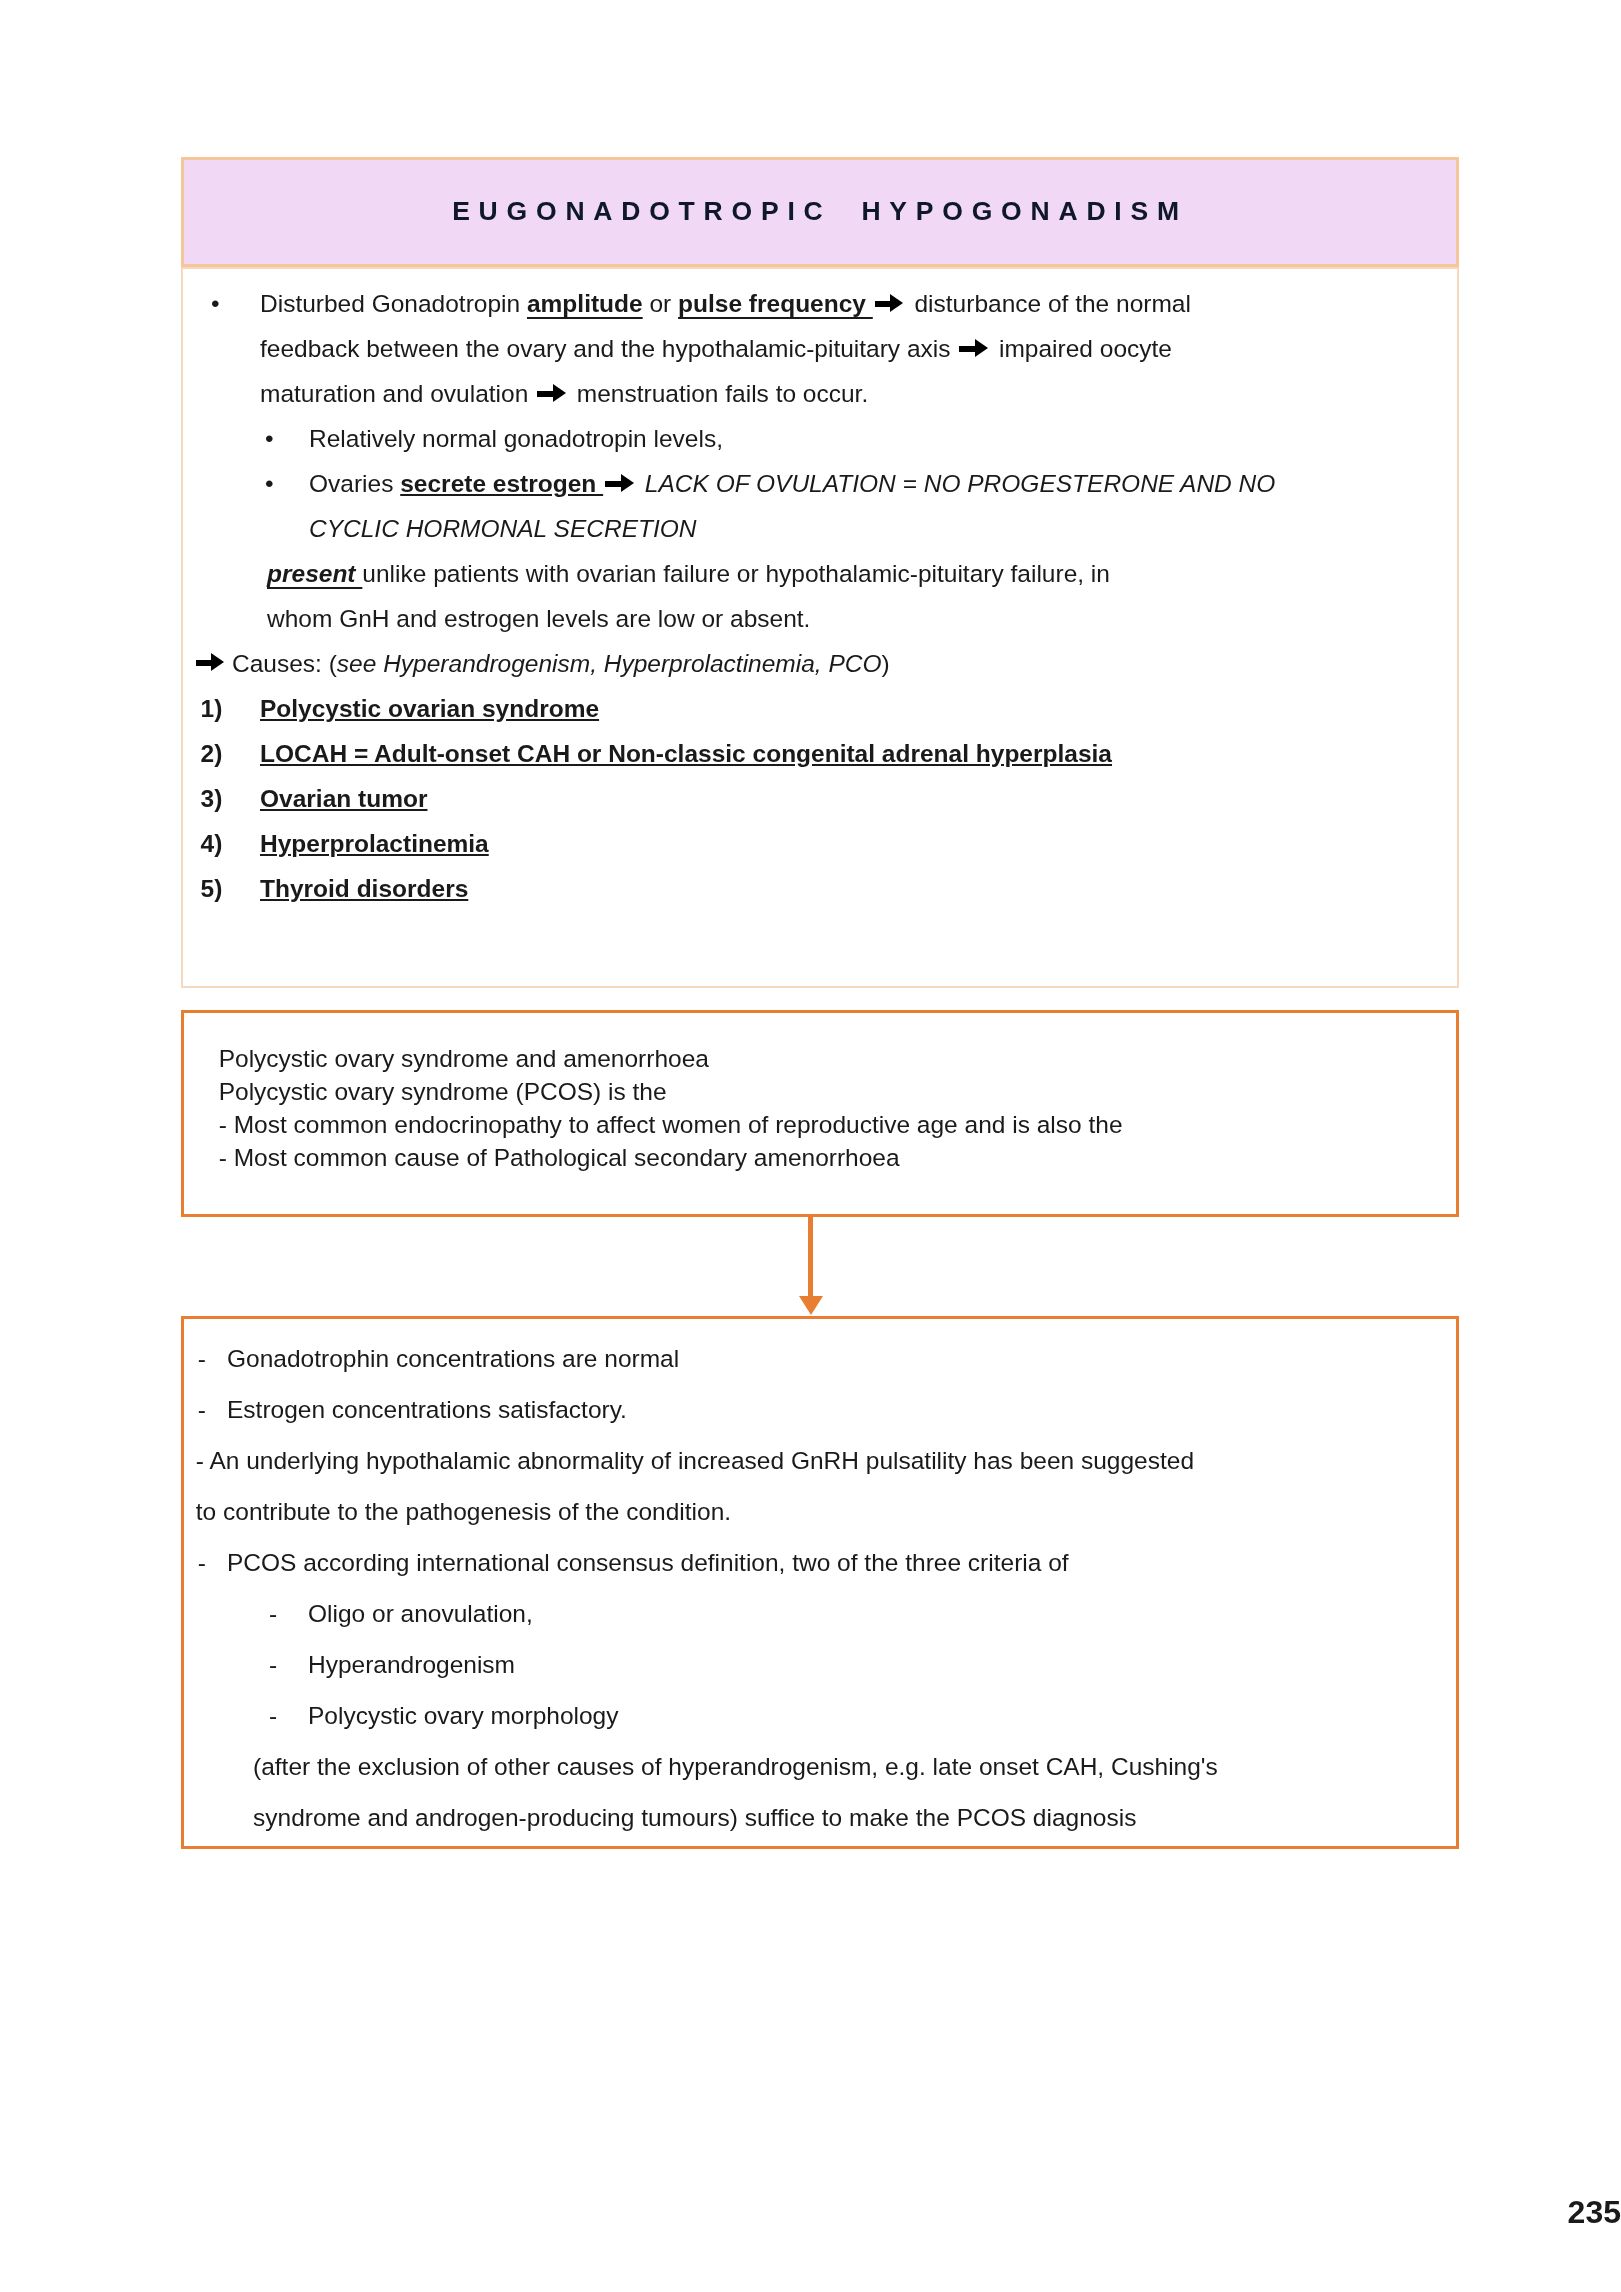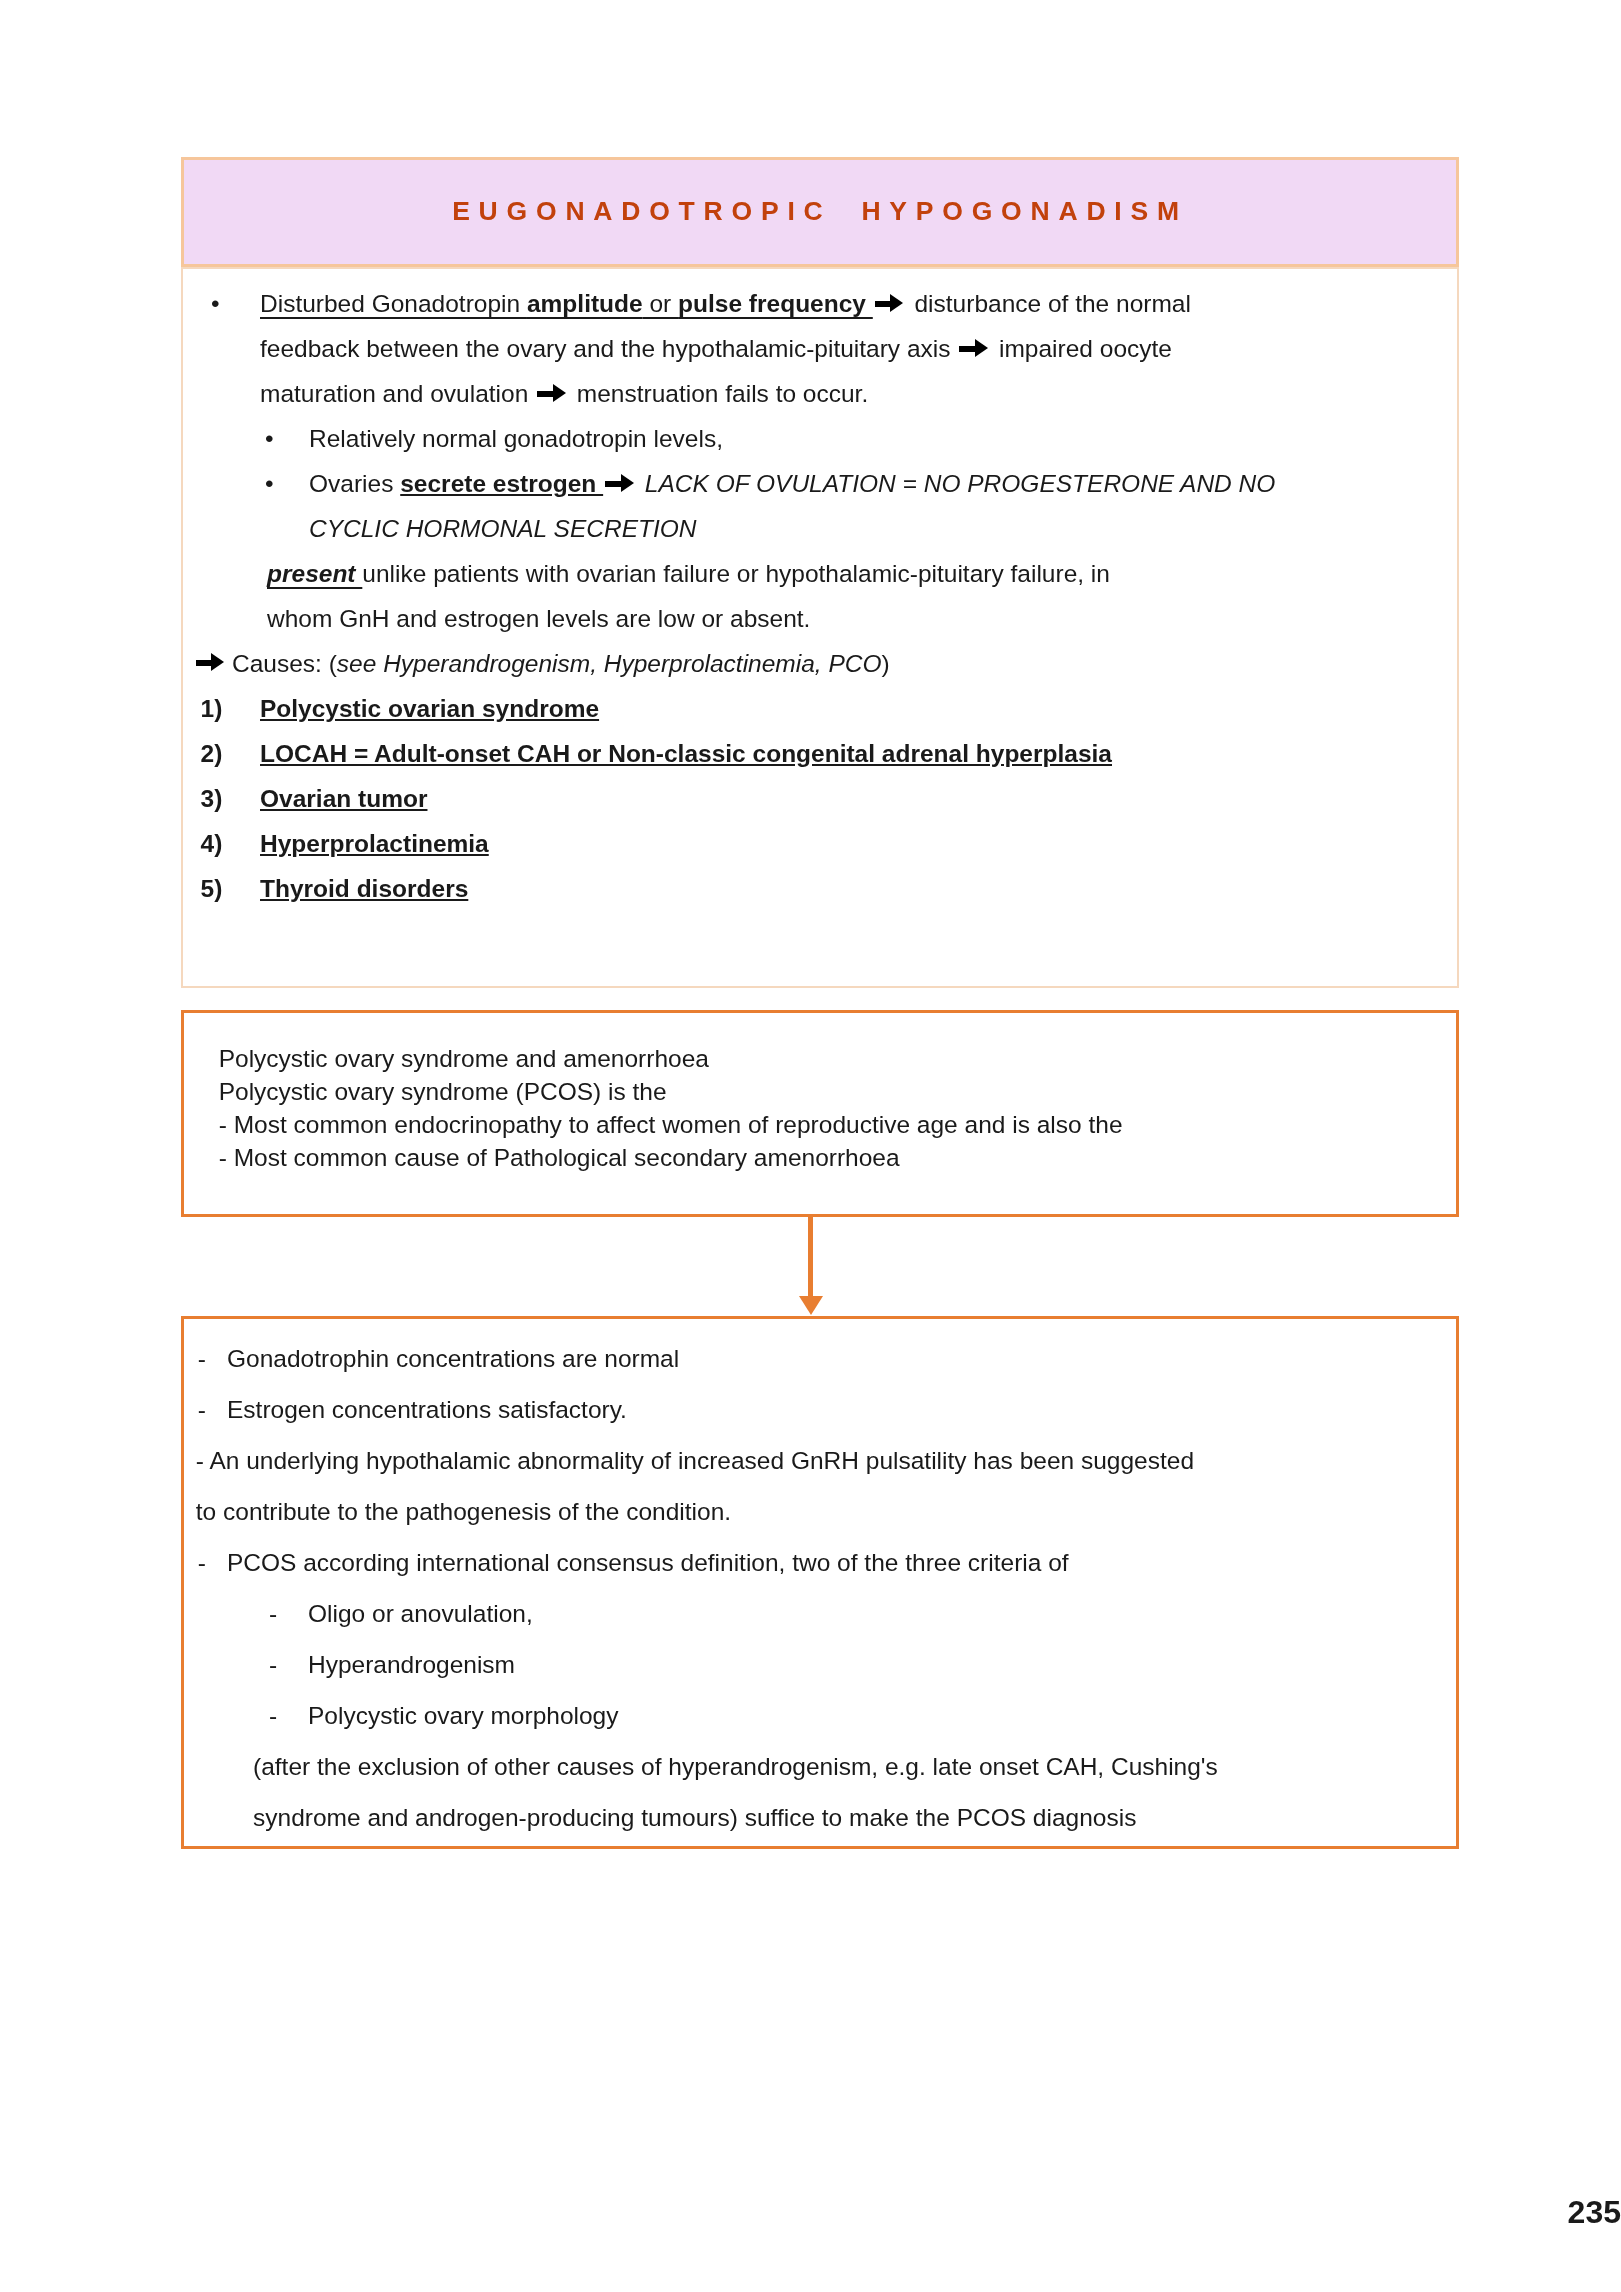--- a/index.html
+++ b/index.html
@@ -7,21 +7,21 @@
     --peach_border:#F6C69B;
     --box1_border:#F5D8BE;
     --title_fill:#F1D9F5;
     --text_color:#1a1a1a;
   }
   html,body{margin:0;padding:0;background:#ffffff;}
   .page{position:relative;width:1621px;height:2293px;background:#fff;
         font-family:"Liberation Sans", sans-serif;color:var(--text_color);overflow:hidden;}
   .box{position:absolute;left:181px;width:1278px;box-sizing:border-box;background:#fff;}
   .title-box{top:157px;height:110px;border:3.9px solid var(--peach_border);background:var(--title_fill);text-align:center;}
-  .title-box .title{font-size:26.5px;font-weight:bold;letter-spacing:8.8px;word-spacing:13.7px;line-height:102px;color:#c2410c;}
+  .title-box .title{font-size:26.5px;font-weight:bold;letter-spacing:8.8px;word-spacing:13.7px;line-height:102px;color:#0f172a;}
   .box1{top:267px;height:721px;border:2px solid var(--box1_border);padding-top:11.8px;}
   .box2{top:1010px;height:207px;border:3.9px solid var(--accent_orange);padding:29px 19.6px 0 15.7px;}
   .box3{top:1316px;height:533px;border:3.9px solid var(--accent_orange);padding-top:13.7px;}
   .line{position:relative;box-sizing:border-box;white-space:nowrap;font-size:24.5px;}
   .box1 .line{height:45px;line-height:45px;}
   .box2 .line{height:33px;line-height:33px;margin-left:19px;}
   .box3 .line{height:51px;line-height:51px;}
   .marker{position:absolute;top:0;}
   
   .b0{padding-left:77px}.b0c{padding-left:77px}
@@ -33,21 +33,21 @@
   .b1 .marker{left:82px}
   .num .marker{left:17.6px;font-weight:bold;}
   
   .d1{padding-left:43px}.d2{padding-left:124px}
   .p0{padding-left:11.8px}.pin{padding-left:69px}
   .d1 .marker{left:13.7px}
   .d2 .marker{left:85px}
   
   .s-b{font-weight:bold;text-decoration:underline;}
   .s-i{font-style:italic;}
-  .s-u{text-decoration:underline;text-decoration-thickness:2px;text-underline-offset:4.9px;}
+  .s-u{text-decoration-thickness:2px;text-underline-offset:4.9px;}
   
   .fat-arrow{display:inline-block;position:relative;width:29px;height:19.6px;vertical-align:-2px;margin:0 3.9px 0 2px;}
   .fat-arrow::before{content:"";position:absolute;left:0;top:6.9px;width:16.7px;height:5.9px;background:#000;}
   .fat-arrow::after{content:"";position:absolute;left:15.7px;top:0;width:0;height:0;
     border-top:9.8px solid transparent;border-bottom:9.8px solid transparent;border-left:13.7px solid #000;}
   .marker.fat-arrow{position:absolute;top:12.7px;}
   .ar .marker.fat-arrow{left:61px;}
   .causes .marker.fat-arrow{left:10.8px;}
   
   .connector{position:absolute;left:798px;top:1216px;width:25.5px;height:100px;}

